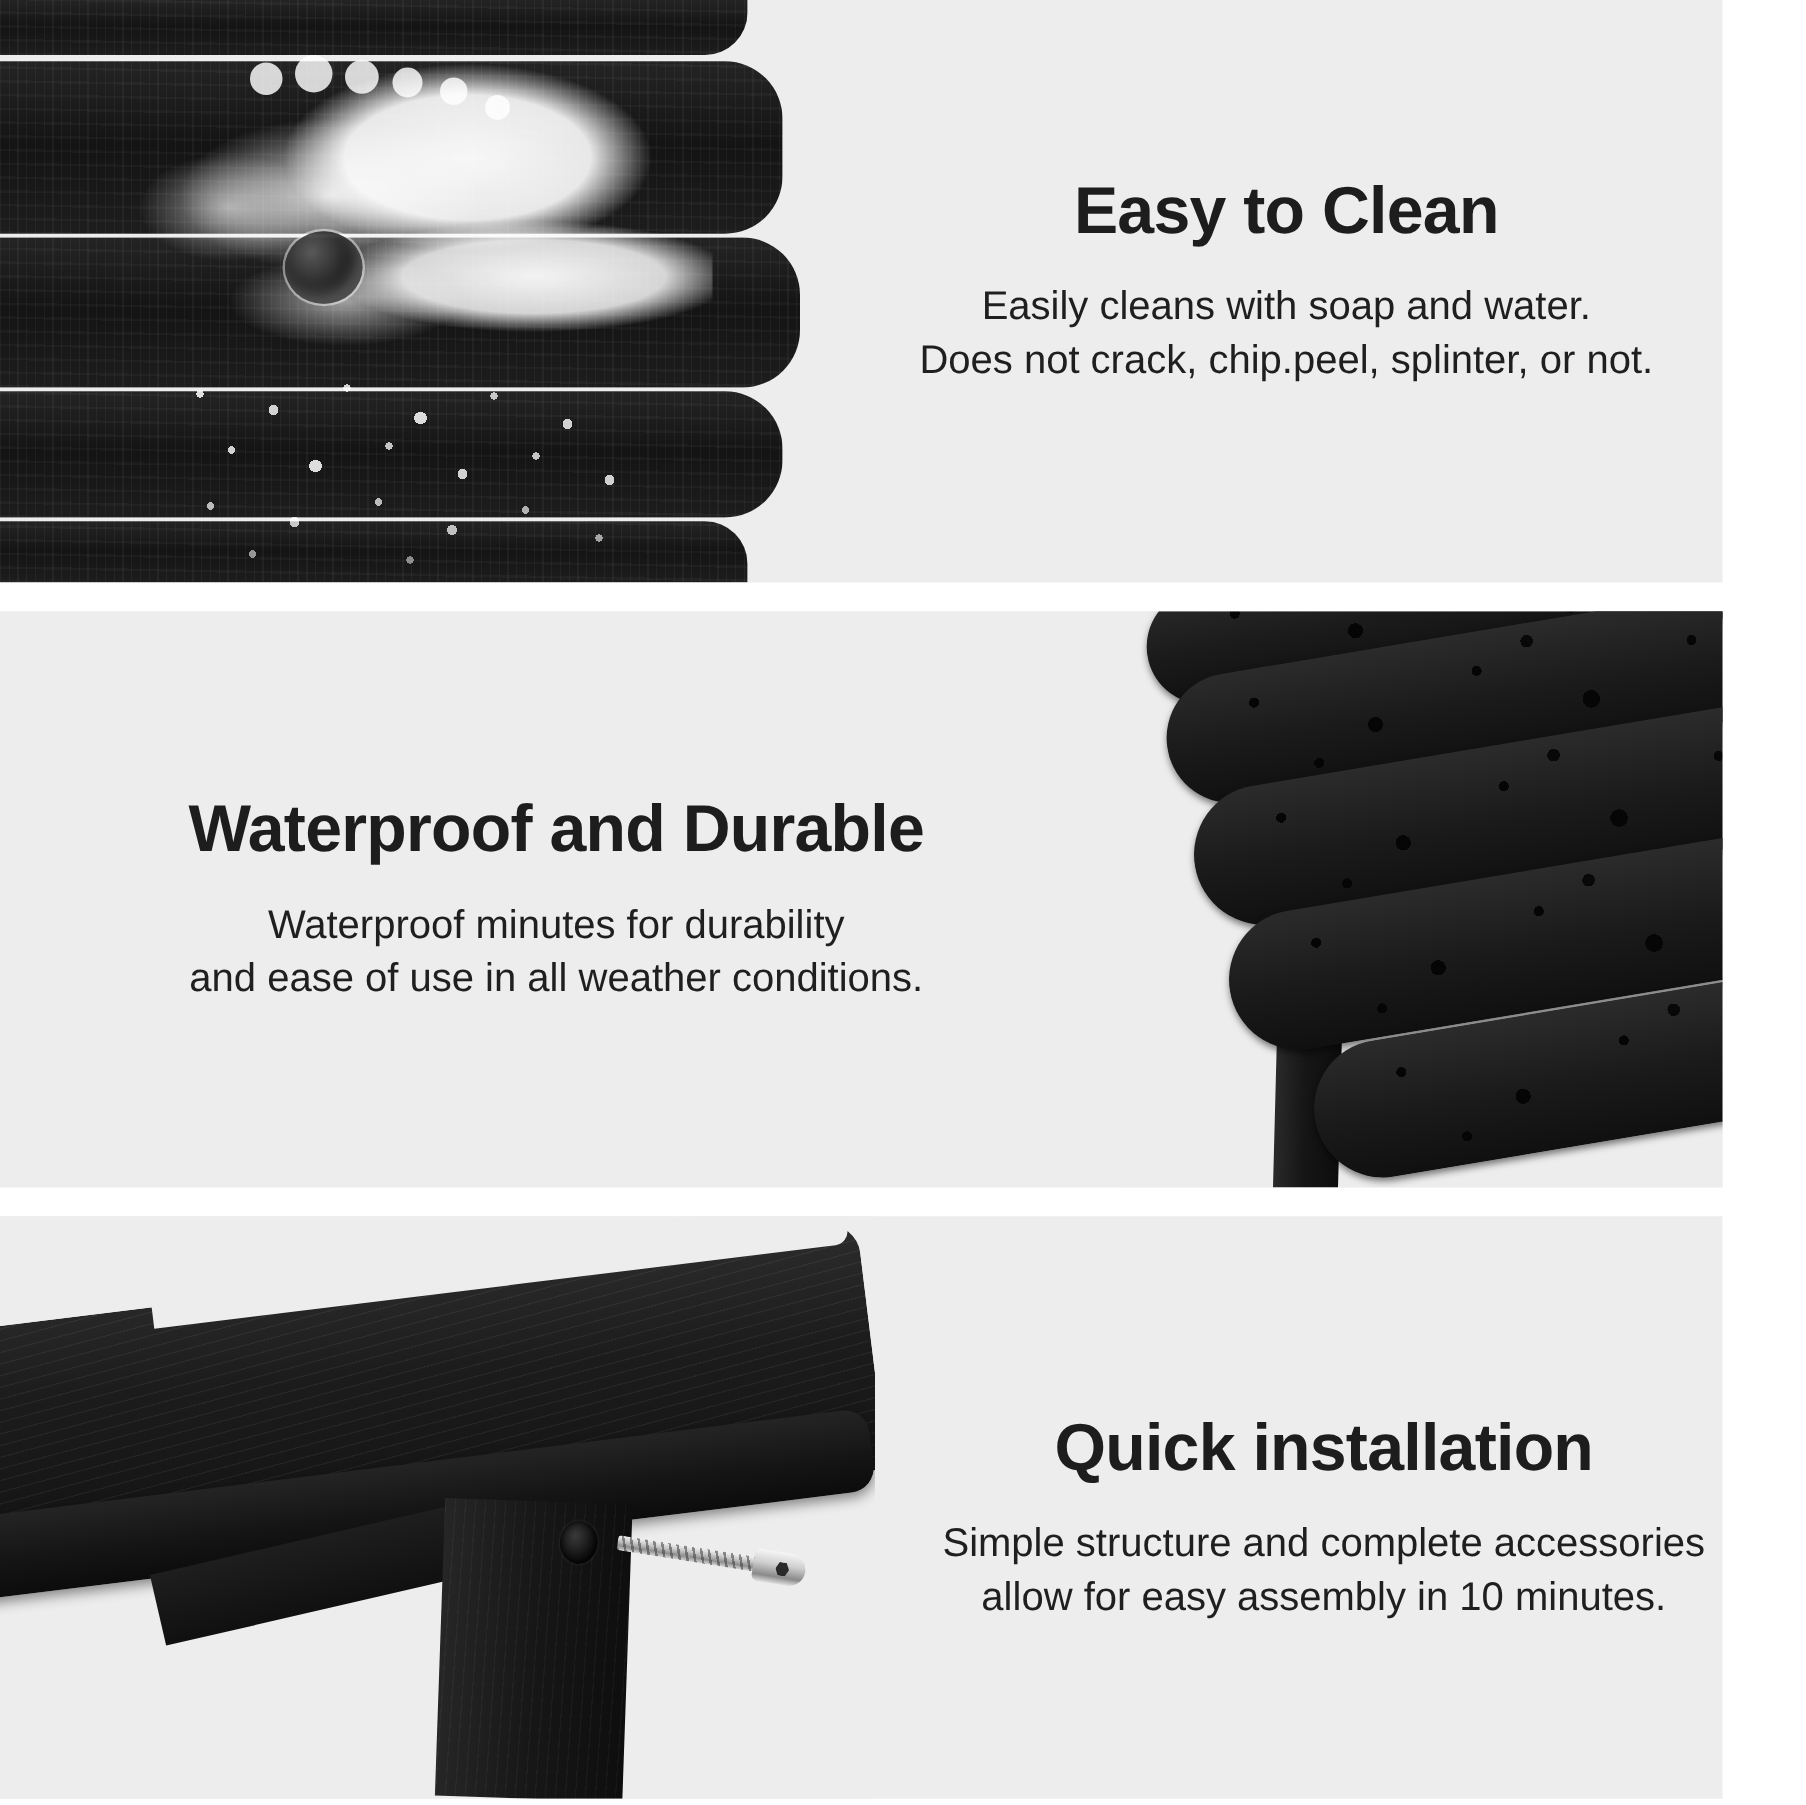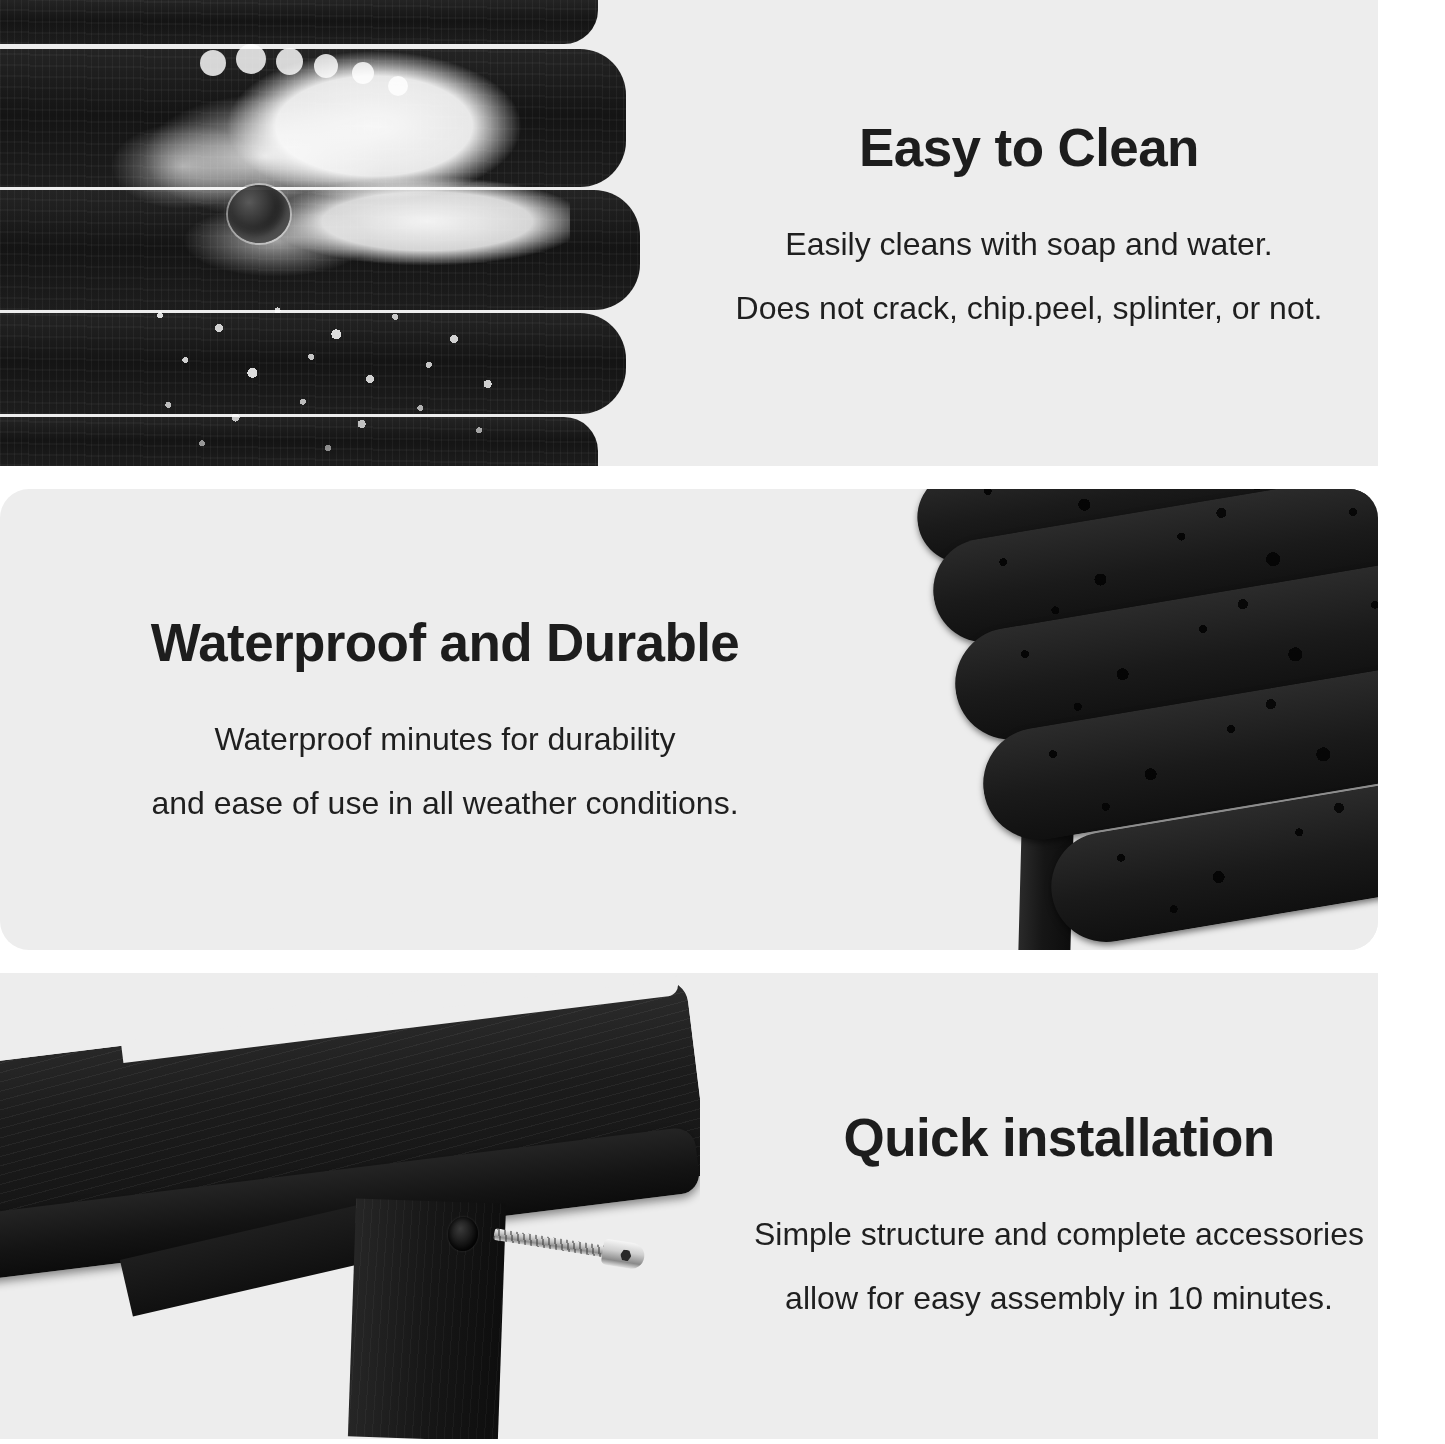--- a/index.html
+++ b/index.html
@@ -12,34 +12,34 @@
   .infographic{
     width:1445px; height:1444px;
     display:flex; flex-direction:column;
     background:#ffffff;
   }
 
   
   .panel{ position:relative; width:1378px; background:#ededed; overflow:hidden; display:flex;gap:40px; }
   .panel-1{ height:466px; }
   .gap{ height:23px; background:#ffffff; width:1445px; flex:0 0 auto; }
-  .panel-2{ height:461px;border-radius:29px; }
+  .panel-2{ height:461px; }
   .panel-3{ height:466px; }
 
   
   .text-block{ display:flex; flex-direction:column; justify-content:center; align-items:center; text-align:center; }
   .heading{
     font-size:53px; font-weight:bold; color:#1d1d1d;
     letter-spacing:-0.6px; line-height:1.08; white-space:nowrap;
   }
   .body-text{
     font-size:32px; font-weight:normal; color:#1f1f1f;
     line-height:1.34; margin-top:26px; white-space:nowrap;
   }
-  .body-text .line{ display:block;margin-top:21px; }
+  .body-text .line{ display:block; }
 
   
   .p1-media{ position:relative; width:640px; height:466px; flex:0 0 auto; background:#ededed; }
   .p1-text{ width:805px; height:466px; padding-bottom:18px; }
 
   .slat{
     position:absolute; left:0; background:#181818;
     border-radius:0 46px 46px 0;
     background-image:
       repeating-linear-gradient(90deg, rgba(255,255,255,0.045) 0 1px, rgba(0,0,0,0) 1px 7px),

